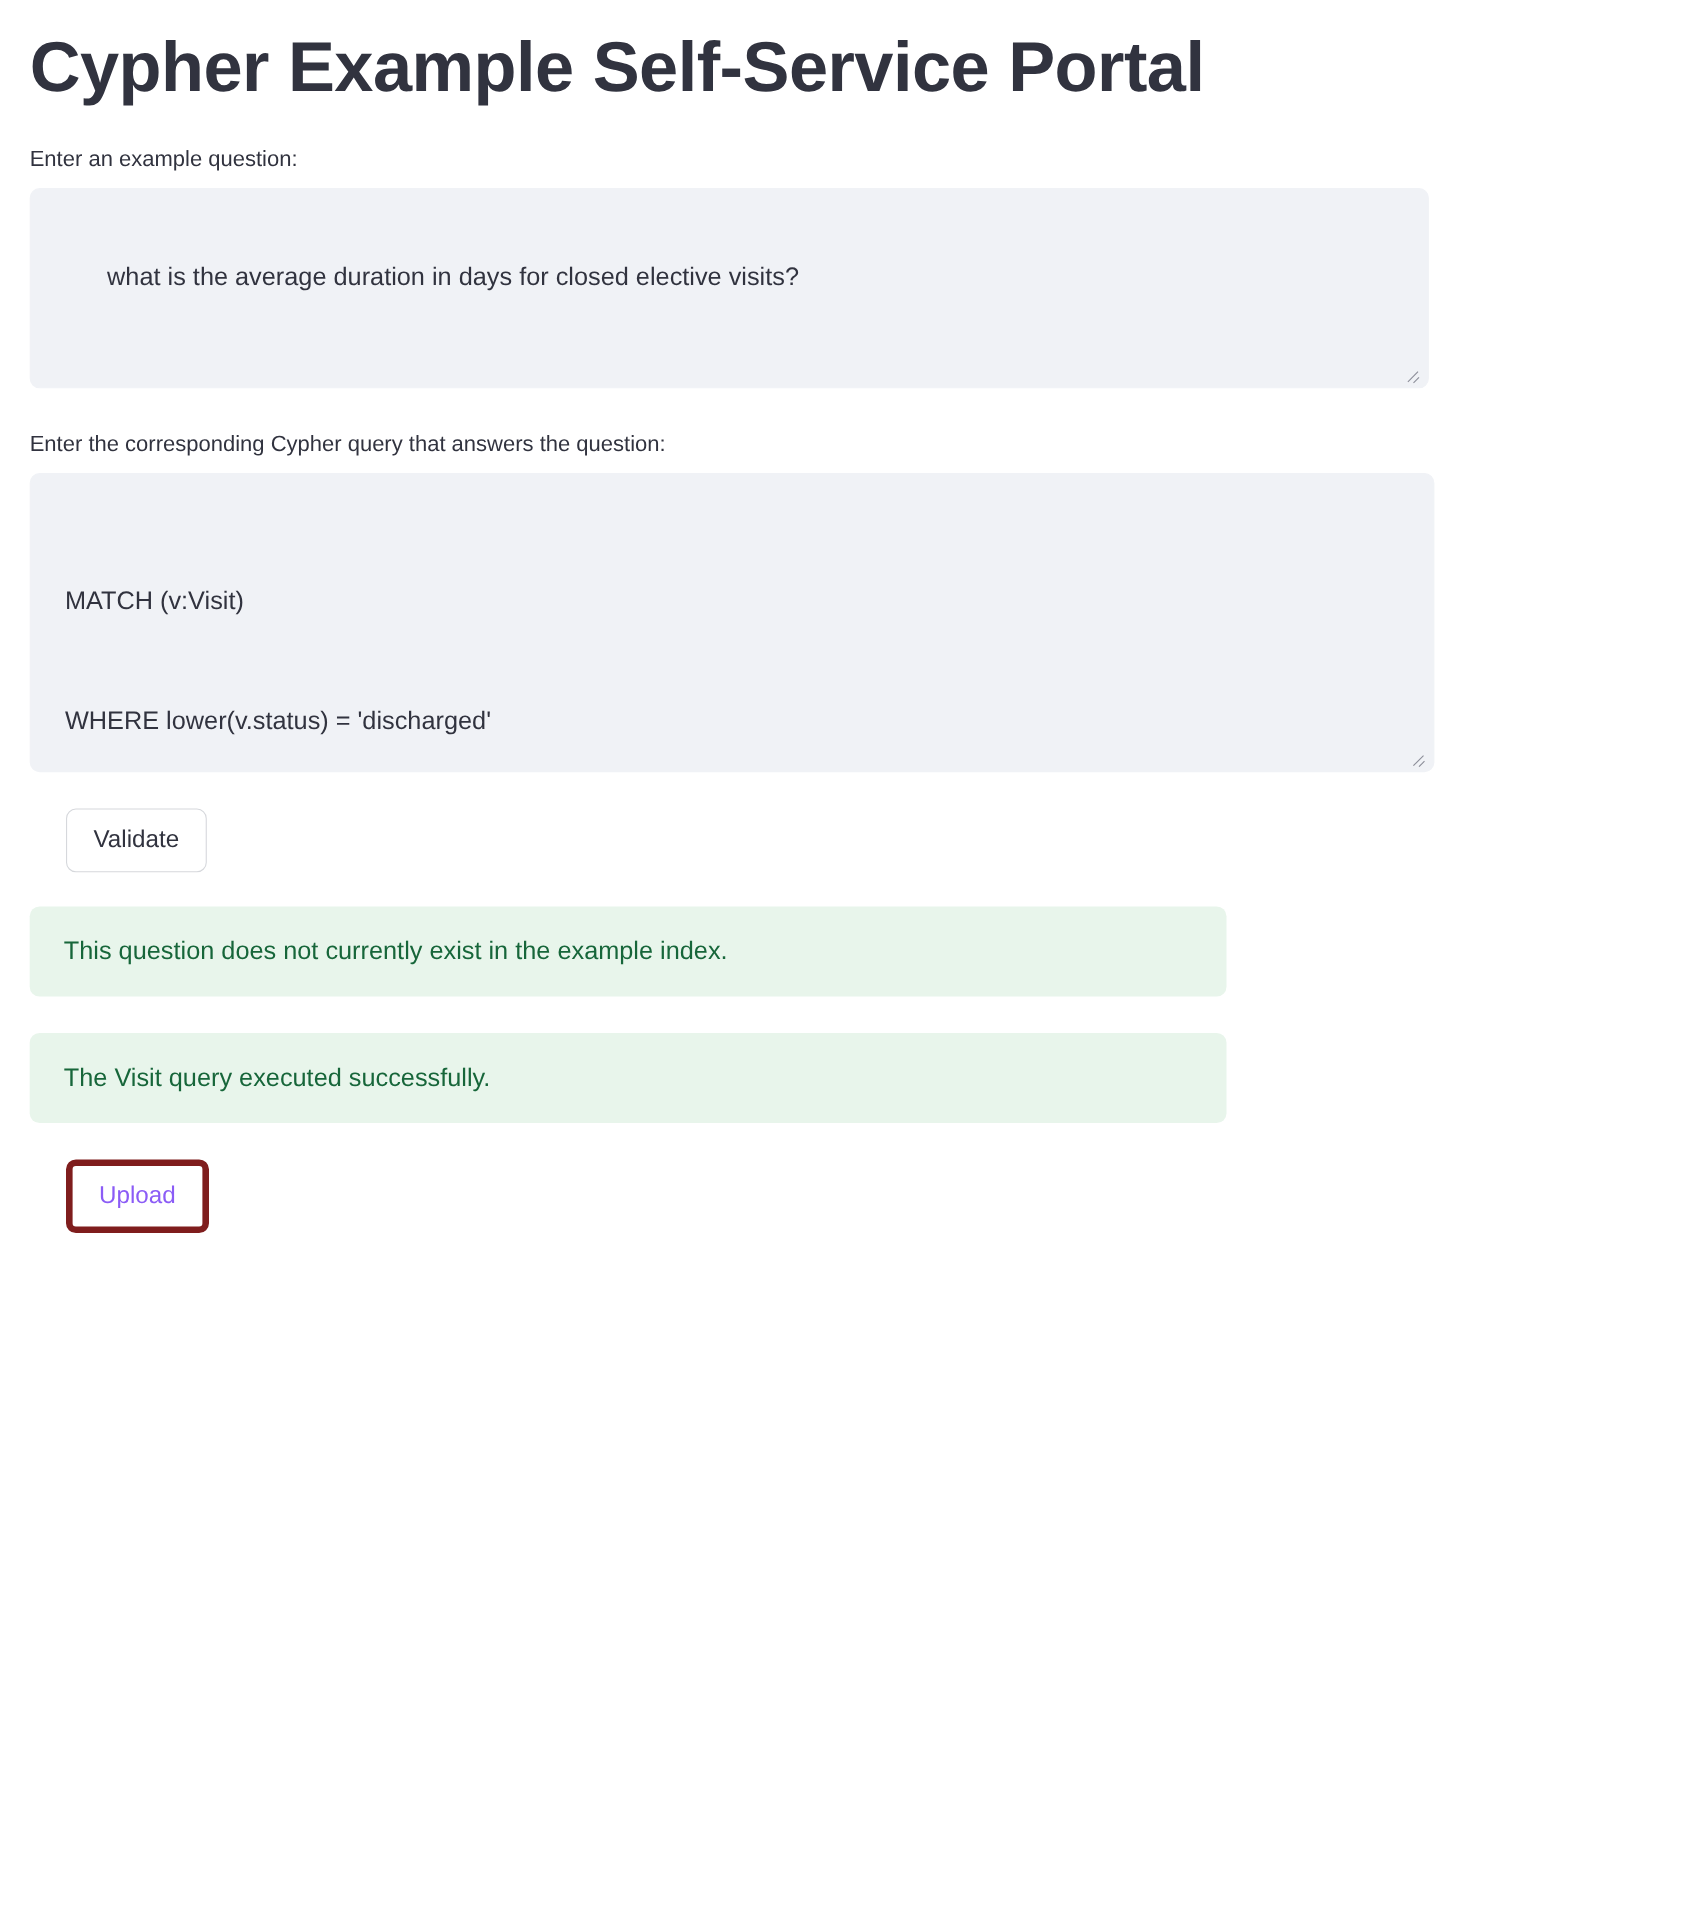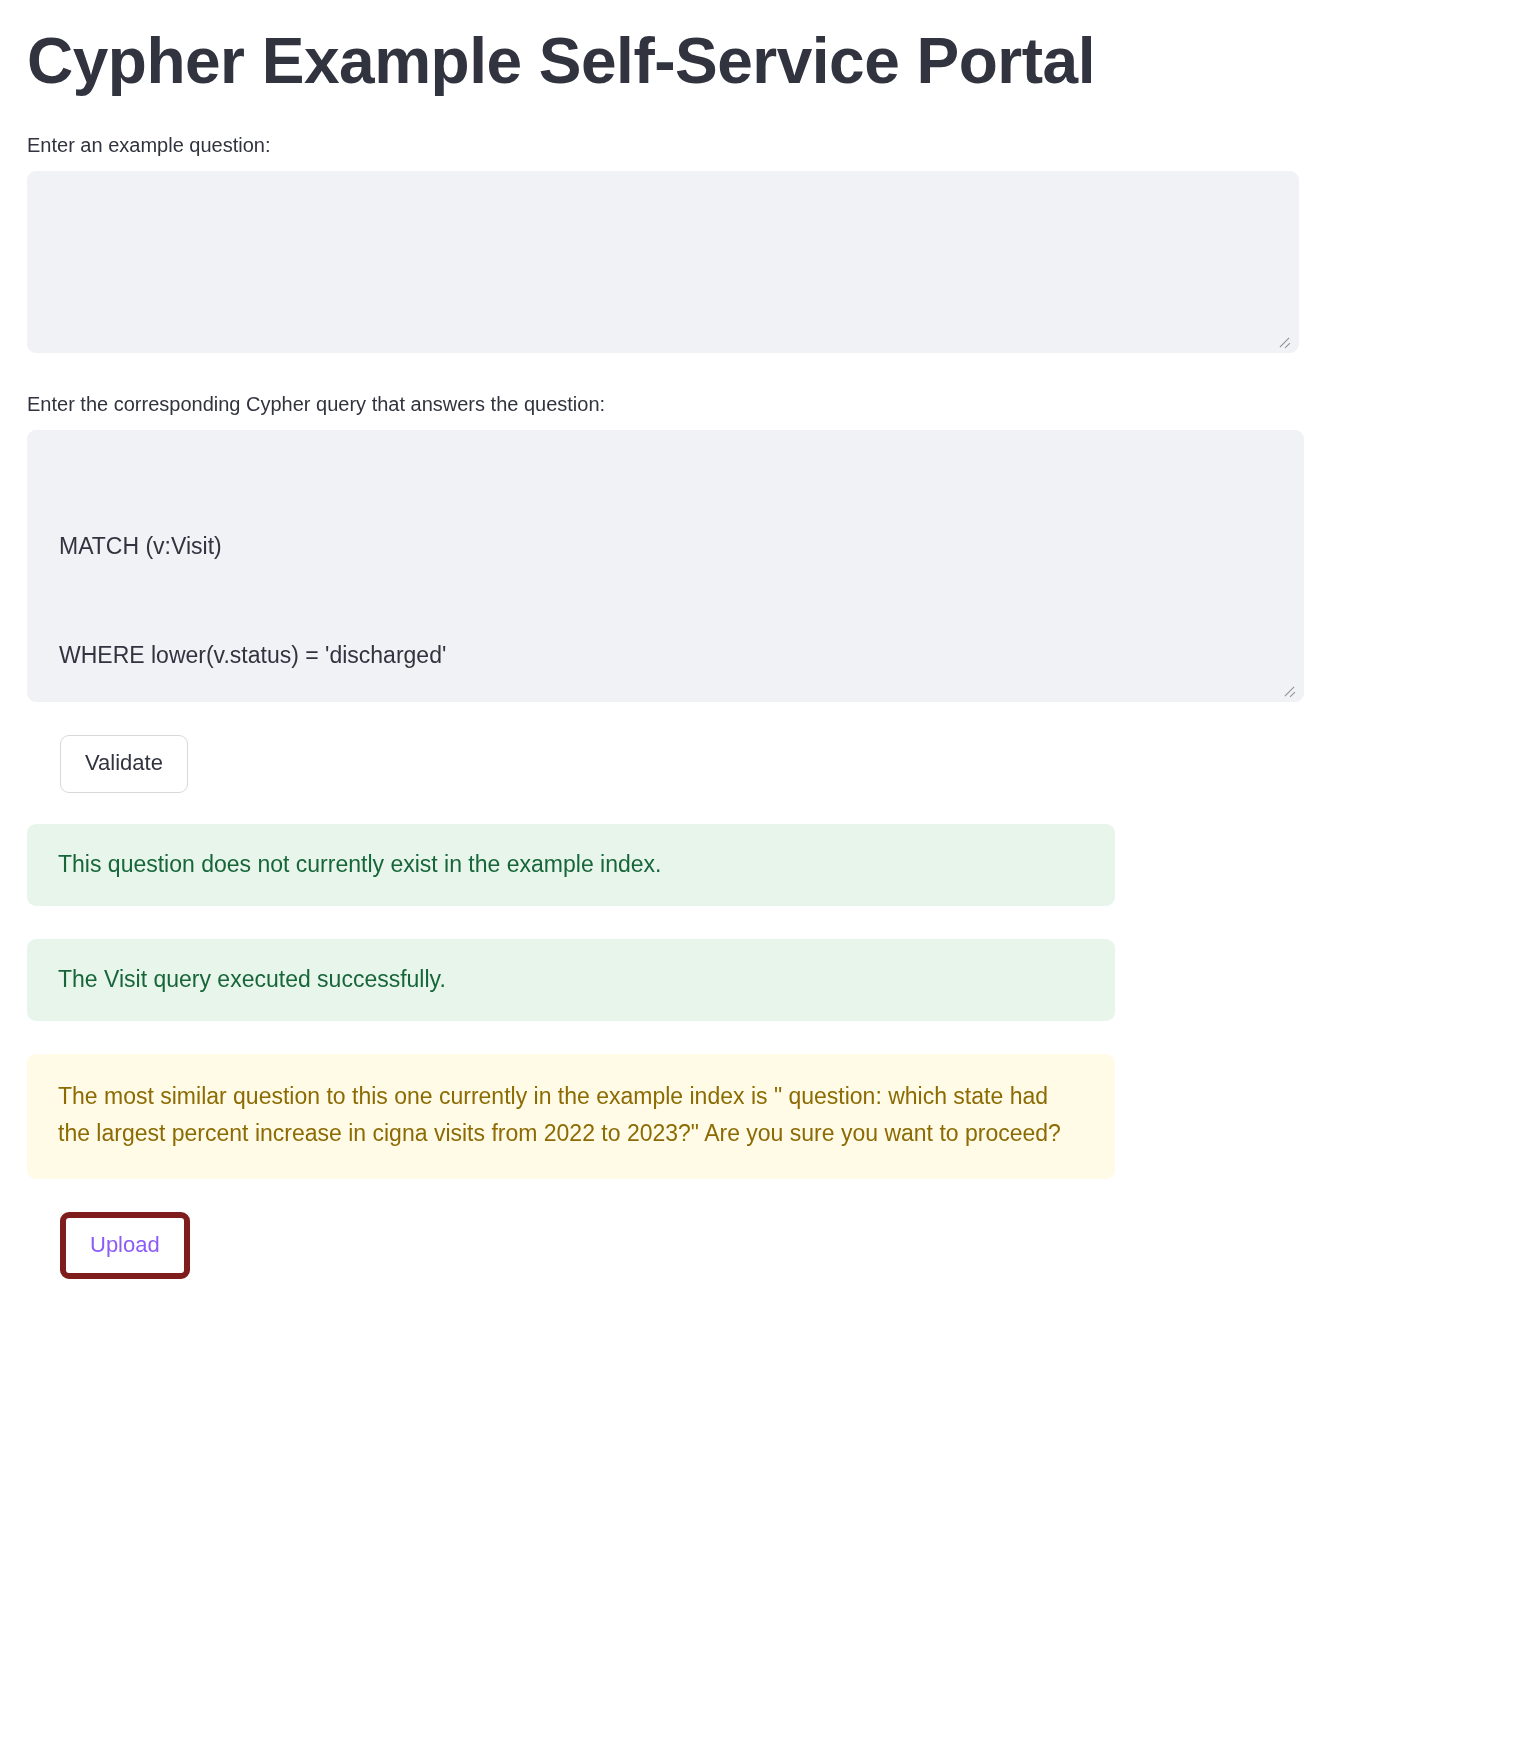--- a/index.html
+++ b/index.html
@@ -153,20 +153,21 @@
 <body>
 
 <div class="page">
   <div class="container">
 
     <h1 class="app-title">Cypher Example Self-Service Portal</h1>
 
     <div class="field-label">Enter an example question:</div>
 
     <div class="textarea-box ta-question">
+      <span>what is the average duration in days for closed elective visits?</span>
       <span class="resize-handle"></span>
     </div>
 
     <div class="field-label">Enter the corresponding Cypher query that answers the question:</div>
 
     <div class="textarea-box ta-query">
       <div>MATCH (v:Visit)</div>
       <div>WHERE lower(v.status) = 'discharged'</div>
       
       
@@ -175,21 +176,20 @@
     </div>
 
     <div class="btn-row">
       <span class="btn btn-default">Validate</span>
     </div>
 
     <div class="alert alert-success">This question does not currently exist in the example index.</div>
 
     <div class="alert alert-success">The Visit query executed successfully.</div>
 
-    <div class="alert alert-warning alert-tall">The most similar question to this one currently in the example index is " question: which state had the largest percent increase in cigna visits from 2022 to 2023?" Are you sure you want to proceed?</div>
 
     <div class="btn-row-upload">
       <span class="btn btn-danger">Upload</span>
     </div>
 
 
   </div>
 </div>
 
 </body></html>

